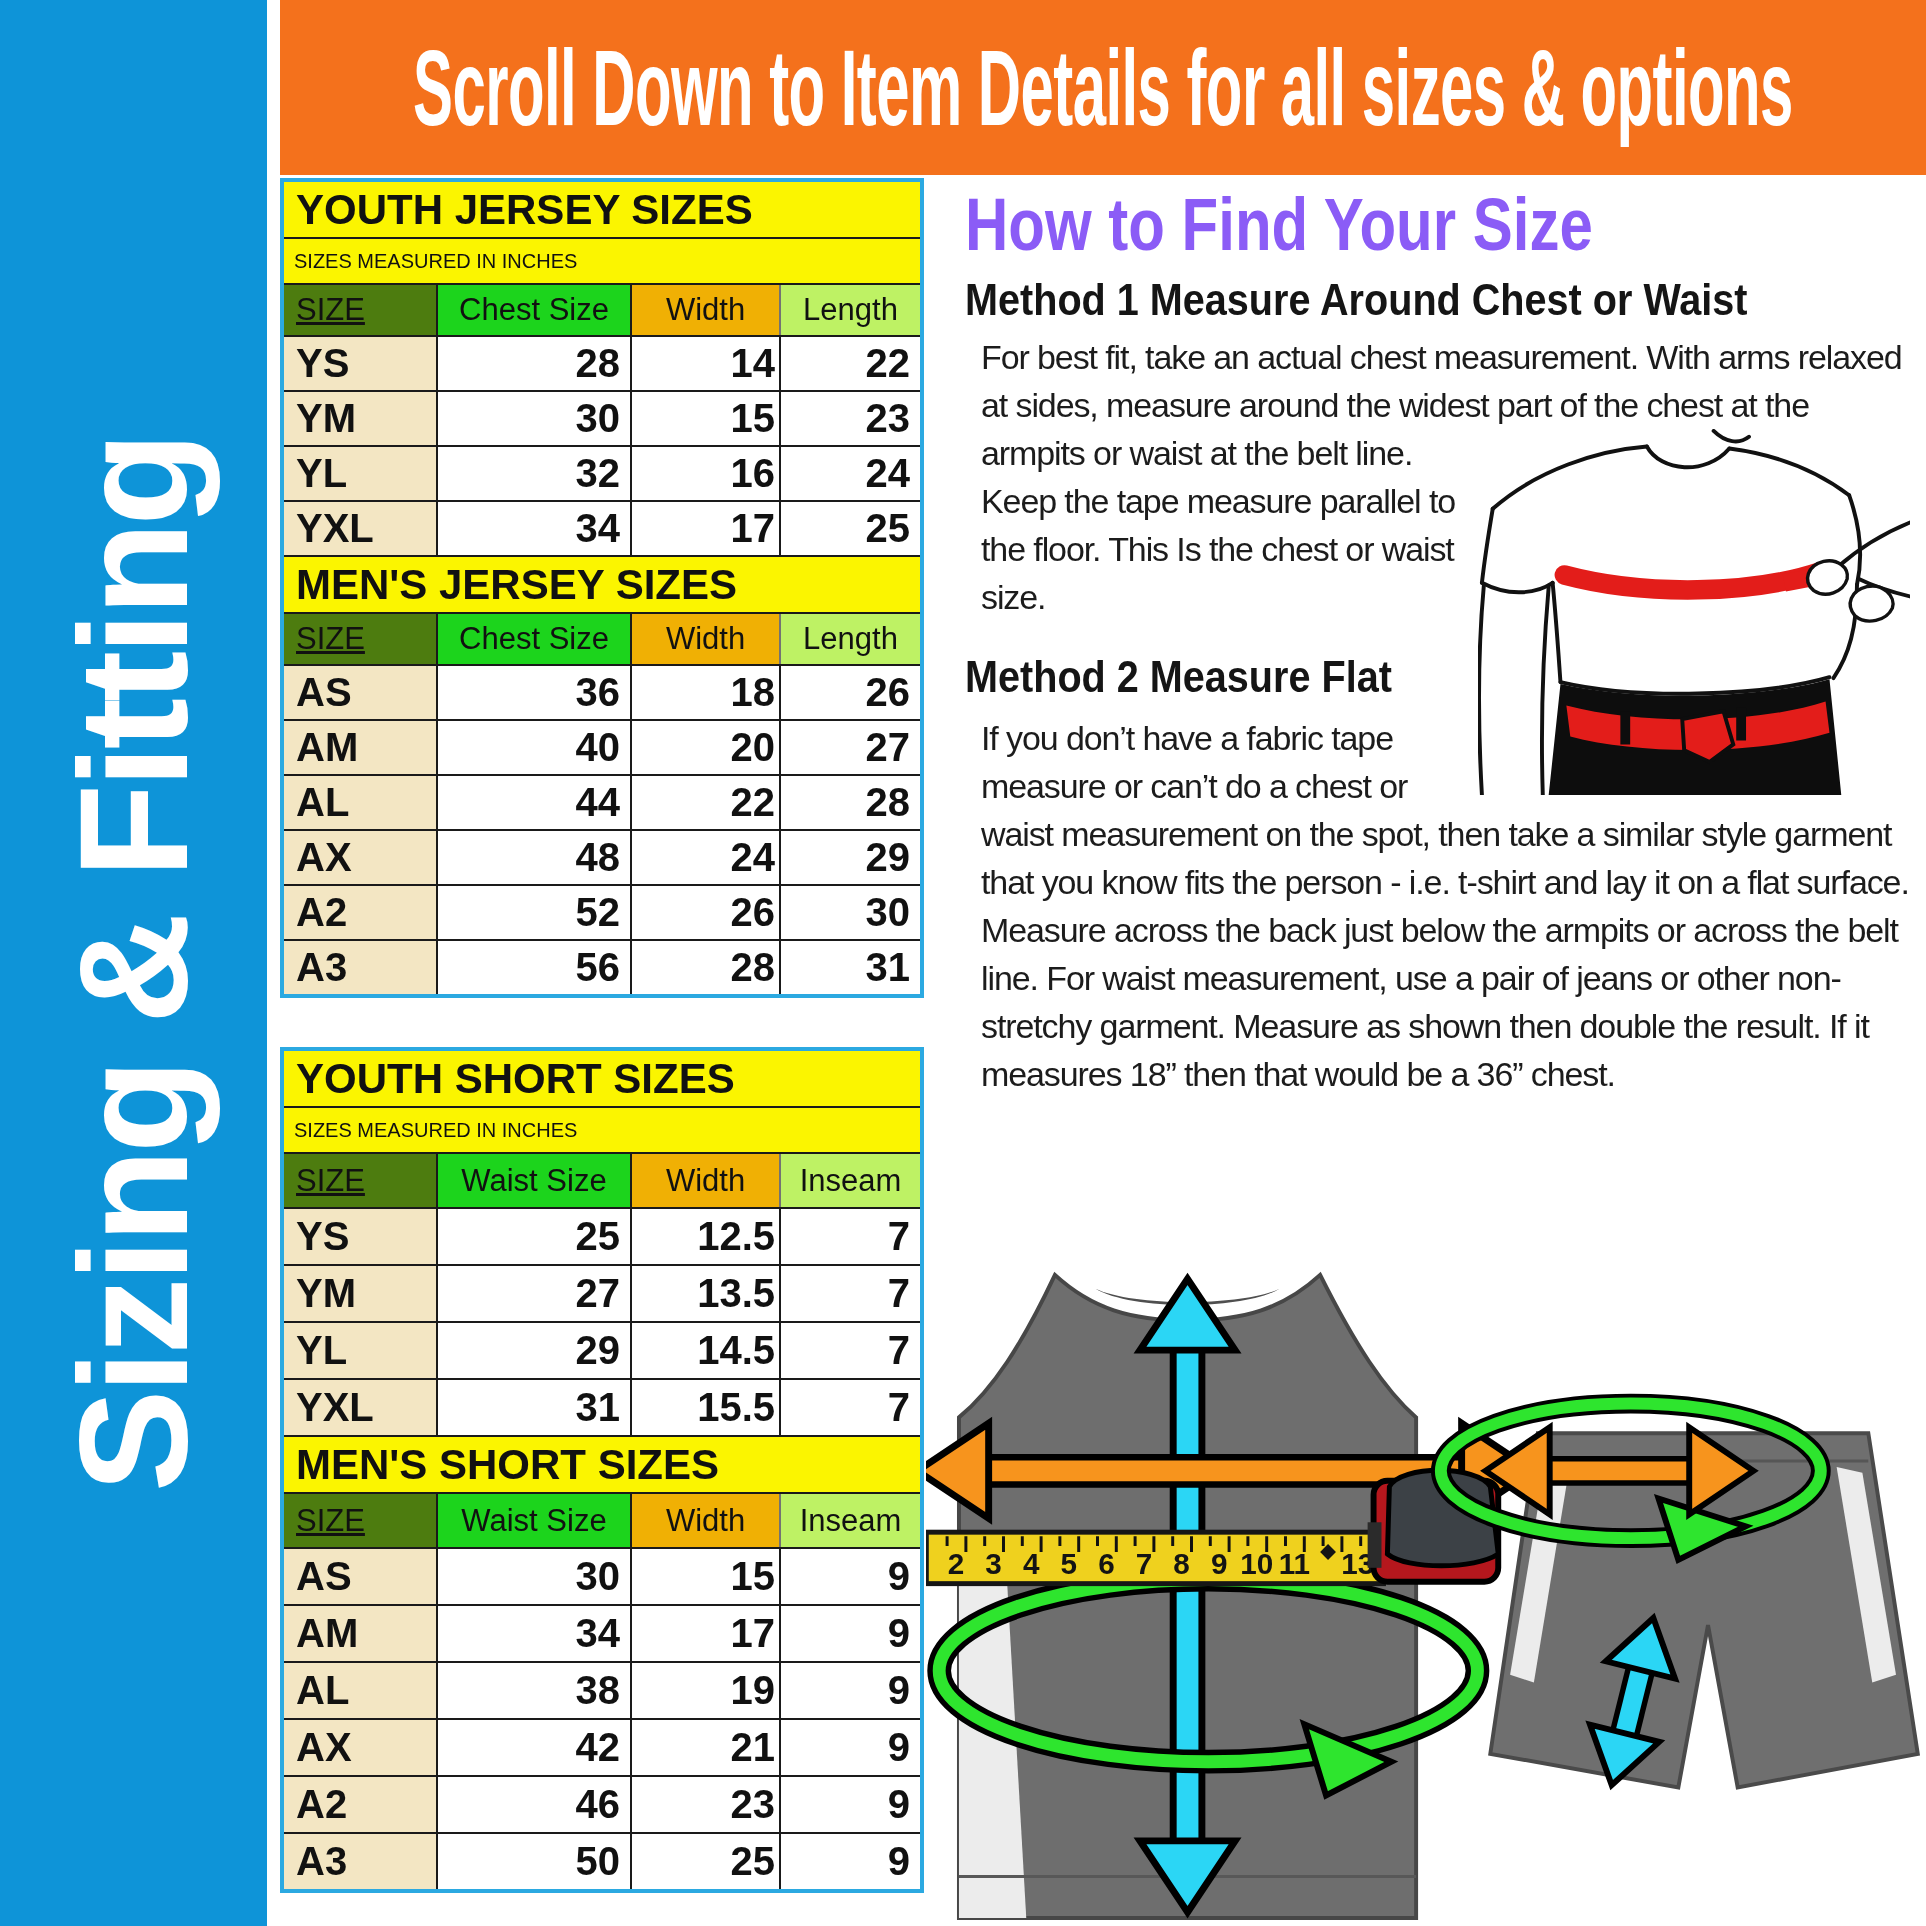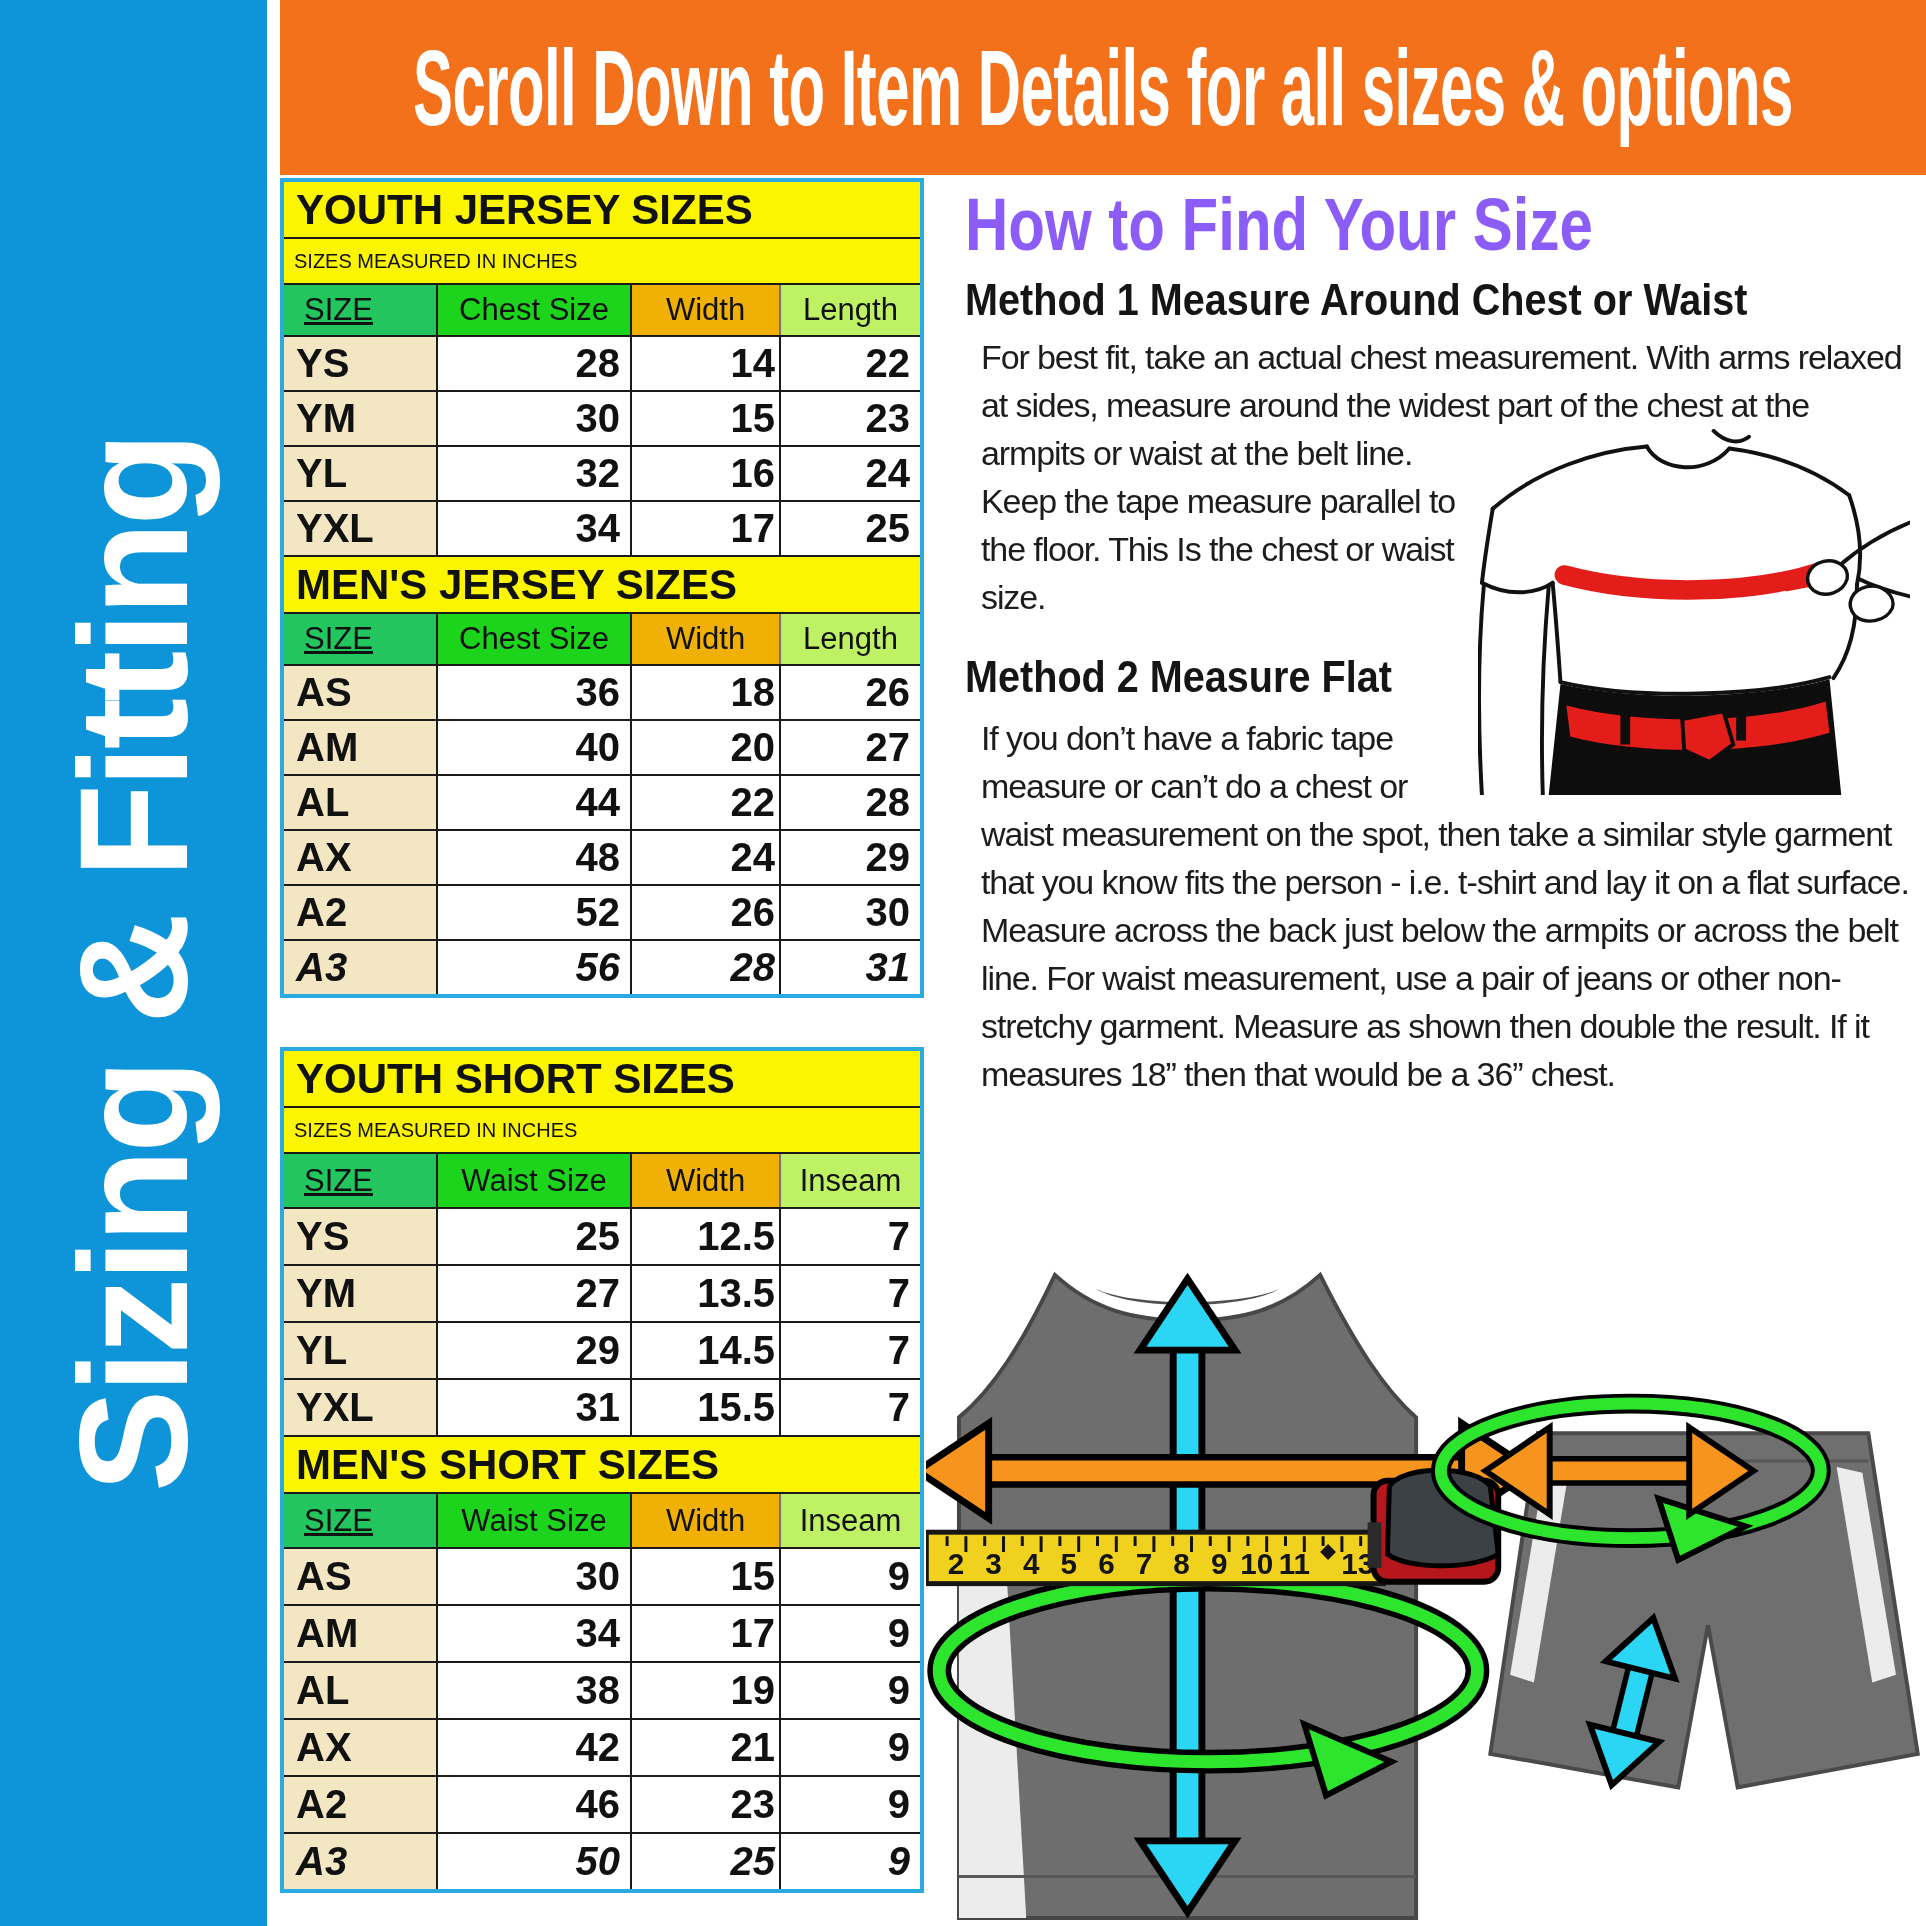--- a/index.html
+++ b/index.html
@@ -23,27 +23,27 @@
           border:4px solid #2BA9E1; box-sizing:border-box; }
   #jersey-tables { top:178px; }
   #short-tables  { top:1047px; }
   .t-title { height:55px; background:#FBF500; display:flex; align-items:center;
           font-size:42px; font-weight:bold; padding-left:12px; border-bottom:2px solid #1A1A1A; }
   .t-sub   { height:44px; background:#FBF500; display:flex; align-items:center;
           font-size:20px; padding-left:10px; border-bottom:2px solid #1A1A1A; }
   .thead   { display:flex; height:50px; border-bottom:2px solid #1A1A1A; }
   #short-tables .thead { height:53px; }
   .hc { display:flex; align-items:center; font-size:31px; box-sizing:border-box; }
-  .hc.h0 { width:152px; background:#22c55e; padding-left:20px; text-decoration:underline; }
+  .hc.h0 { width:152px; background:#4d7c0f; padding-left:12px; text-decoration:underline; }
   .hc.h1 { width:194px; background:#1CD41C; justify-content:center; border-left:2px solid #1A1A1A; }
   .hc.h2 { width:149px; background:#F0B004; justify-content:center; border-left:2px solid #1A1A1A; }
   .hc.h3 { flex:1; background:#bef264; justify-content:center; border-left:2px solid #737373; }
   .trow { display:flex; height:53px; border-bottom:2px solid #1A1A1A; }
   #short-tables .trow { height:55px; }
-  .tblock .trow:last-child { border-bottom:none;font-style:italic; }
+  .tblock .trow:last-child { border-bottom:none; }
   .tcell { display:flex; align-items:center; font-size:40px; font-weight:bold; box-sizing:border-box; }
   .tcell.c0 { width:152px; background:#F3E6C3; padding-left:12px; }
   .tcell.c1 { width:194px; justify-content:flex-end; padding-right:10px; border-left:2px solid #1A1A1A; }
   .tcell.c2 { width:149px; justify-content:flex-end; padding-right:4px; border-left:2px solid #1A1A1A; }
   .tcell.c3 { flex:1;      justify-content:flex-end; padding-right:10px; border-left:2px solid #1A1A1A; }
 
   
   .guide { position:absolute; left:965px; top:181px; width:945px; }
   .guide h1 { margin:0; height:87px; line-height:87px; font-size:75px; color:#8b5cf6; font-weight:bold; }
   .guide h2 { margin:6px 0 0 0; height:51px; line-height:51px; font-size:45px; font-weight:bold; color:#151515; }

